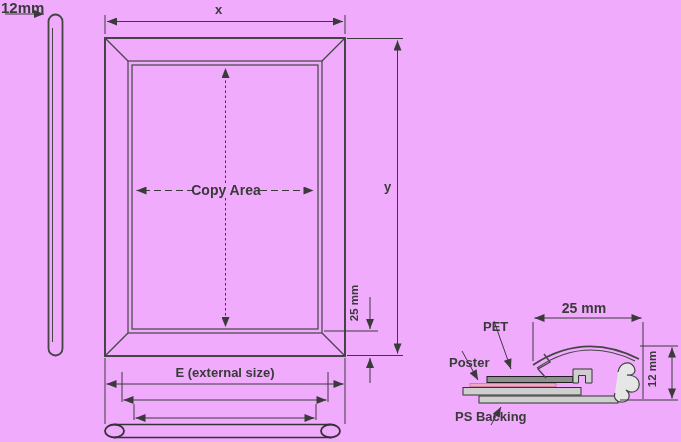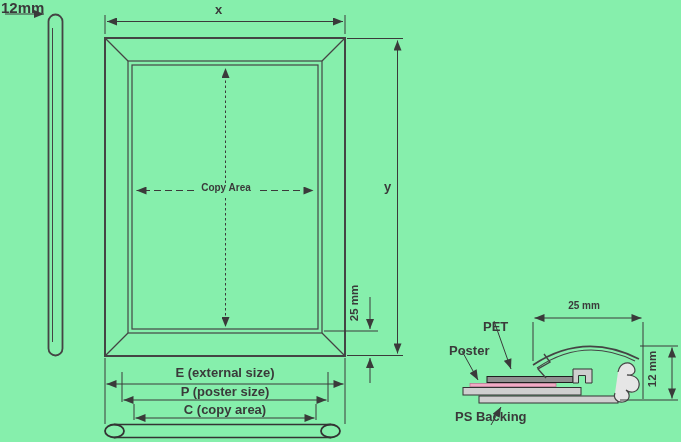--- a/index.html
+++ b/index.html
@@ -1,24 +1,24 @@
 <!DOCTYPE html>
 <html><head>
 <meta charset="utf-8">
 <style>
   html,body{margin:0;padding:0;background:#ffffff;}
   .canvas{
-    position:relative;width:681px;height:442px;background:#86efac;
+    position:relative;width:681px;height:442px;background:#f0abfc;
     font-family:"Liberation Sans",sans-serif;color:#3a3a3a;overflow:hidden;
   }
   .canvas svg{position:absolute;left:0;top:0;}
   .lbl{position:absolute;font-weight:bold;white-space:nowrap;line-height:1.05;}
   .lbl.center{text-align:center;}
   .rot{transform:rotate(-90deg);transform-origin:0 0;}
-  .fs15{font-size:15px;} .fs13{font-size:13px;} .fs12{font-size:10px;} .fs11{font-size:11.5px;}
+  .fs15{font-size:15px;} .fs13{font-size:13px;} .fs12{font-size:14px;} .fs11{font-size:11.5px;}
 </style>
 </head>
 <body>
 
 <div class="canvas">
 
   <svg width="681" height="442" viewBox="0 0 681 442">
     <defs>
       <marker id="ah" viewBox="0 0 10 8" refX="10" refY="4" markerWidth="11" markerHeight="8" markerUnits="userSpaceOnUse" orient="auto">
         <path d="M0,0 L10,4 L0,8 Z" fill="#3a3a3a"></path>
@@ -127,27 +127,25 @@
   <div class="lbl fs13" style="left:215px;top:3px;">x</div>
 
   <div class="lbl fs13" style="left:384px;top:180px;">y</div>
 
   <div class="lbl fs12 center" style="left:189px;top:183px;width:74px;">Copy Area</div>
 
   <div class="lbl fs11 rot center" style="left:348px;top:323px;width:40px;">25 mm</div>
 
   <div class="lbl fs13 center" style="left:150px;top:366px;width:150px;">E (external size)</div>
 
-  <div class="lbl fs13 center" style="left:150px;top:385px;width:150px;">P (poster size)</div>
 
-  <div class="lbl fs13 center" style="left:150px;top:403px;width:150px;">C (copy area)</div>
 
   <div class="lbl fs13" style="left:483px;top:320px;">PET</div>
 
-  <div class="lbl fs13" style="left:449px;top:344px;text-align:right;">Poster</div>
+  <div class="lbl fs13" style="left:449px;top:356px;text-align:right;">Poster</div>
 
   <div class="lbl fs13" style="left:455px;top:410px;">PS Backing</div>
 
   <div class="lbl fs12 center" style="left:552px;top:301px;width:64px;">25 mm</div>
 
   <div class="lbl fs11 rot center" style="left:646px;top:394px;width:50px;">12 mm</div>
 
 </div>
 
 </body></html>

